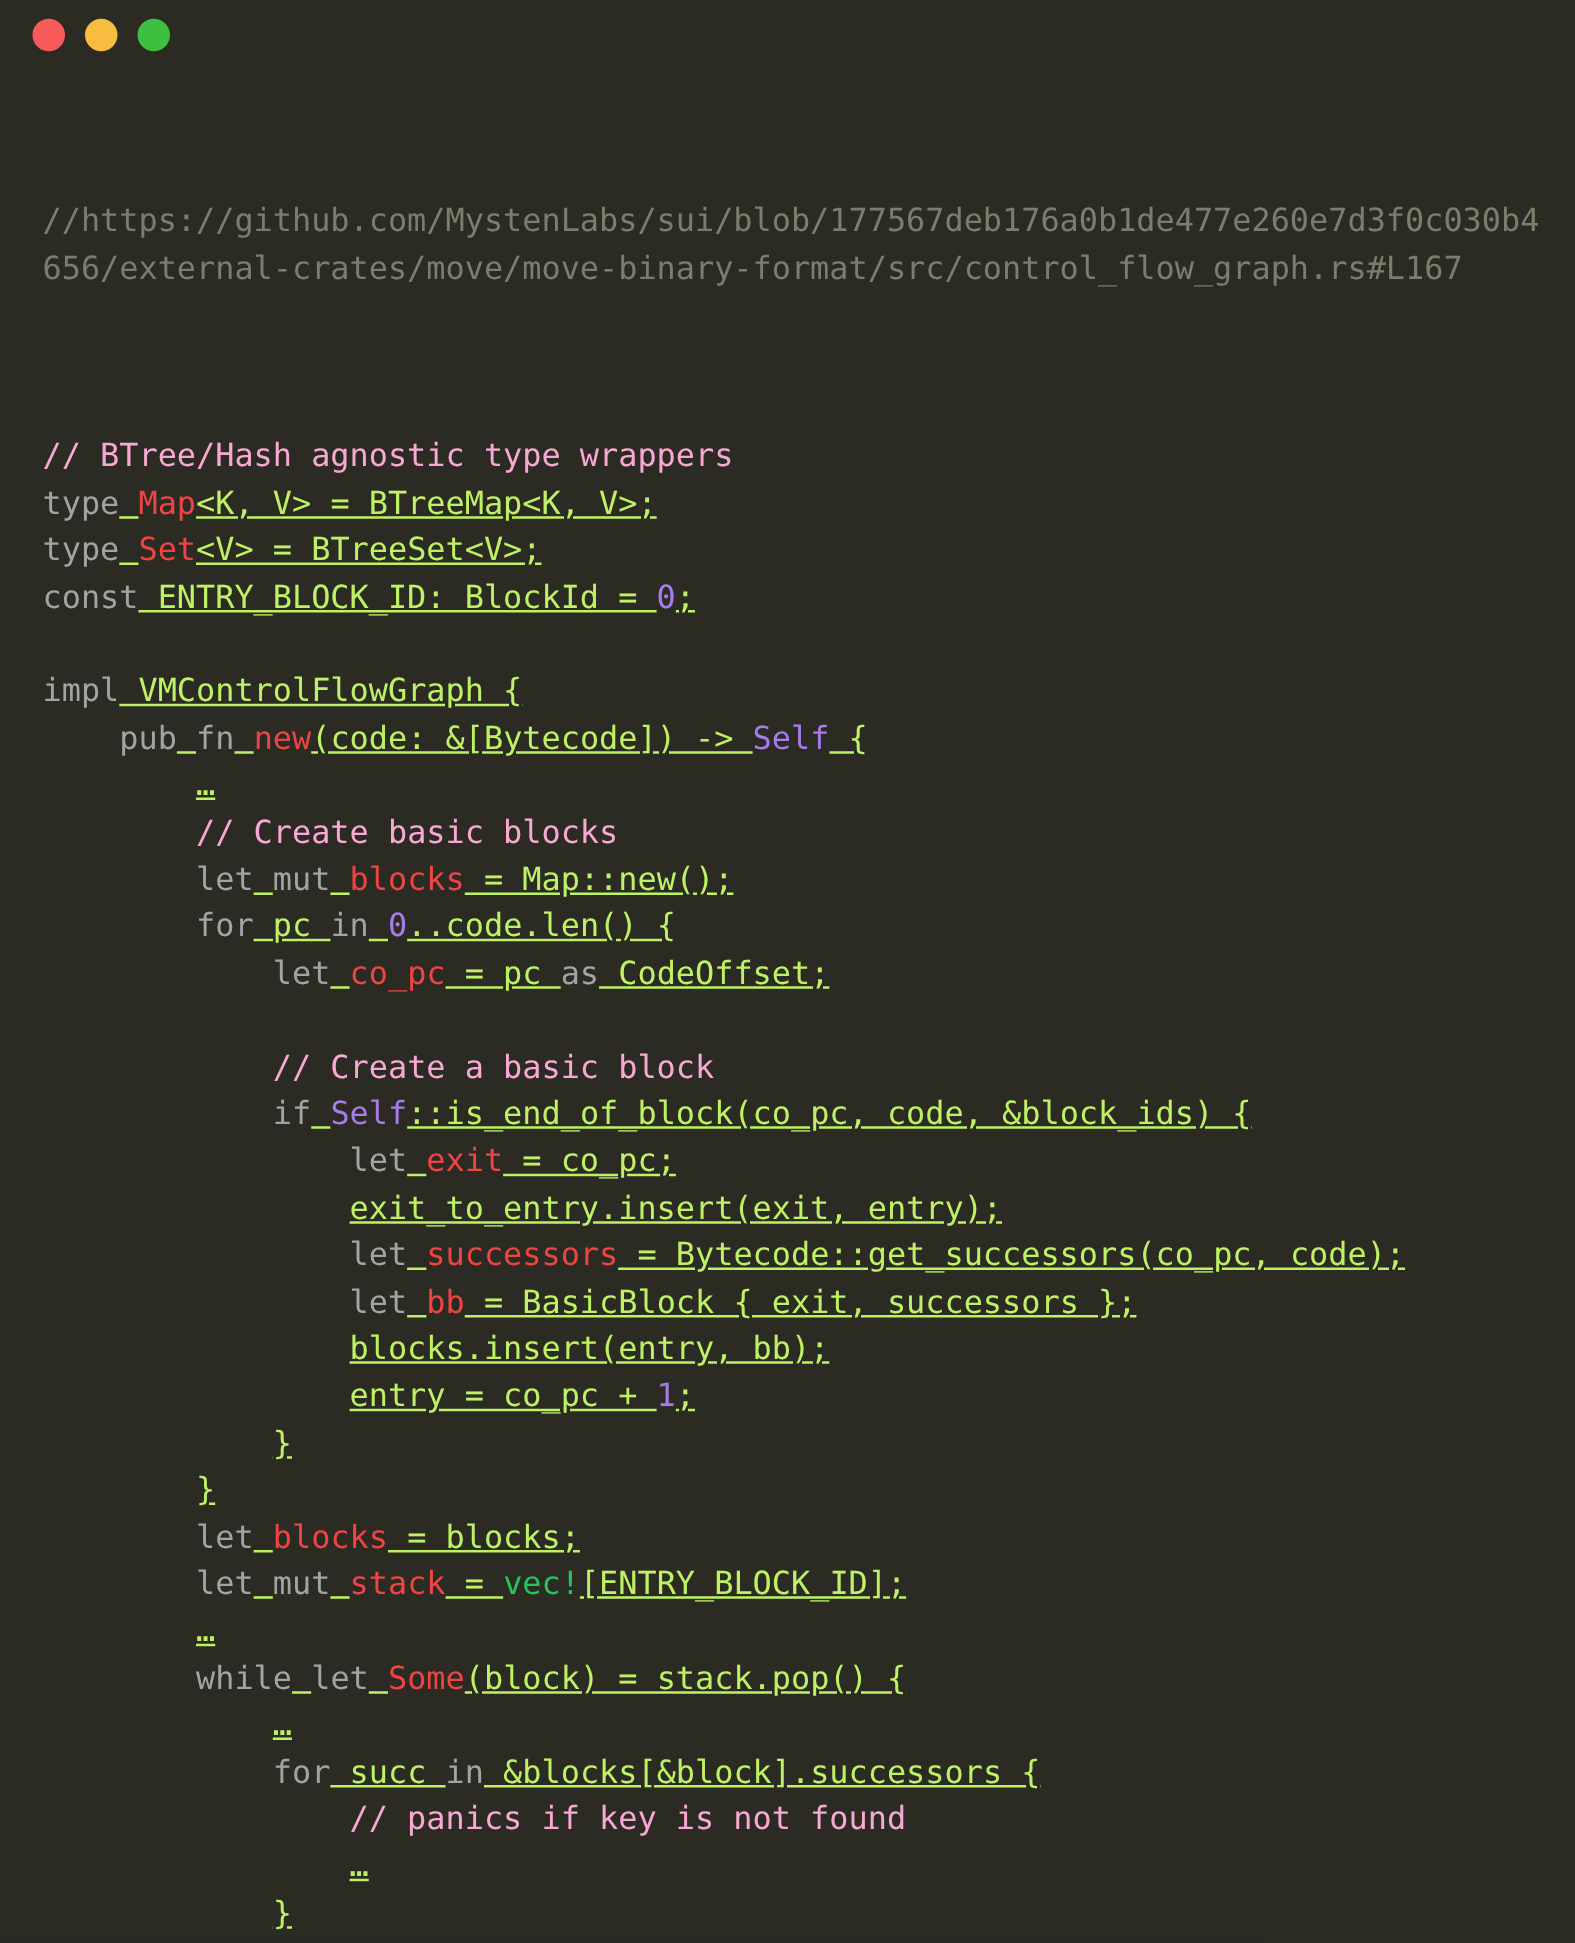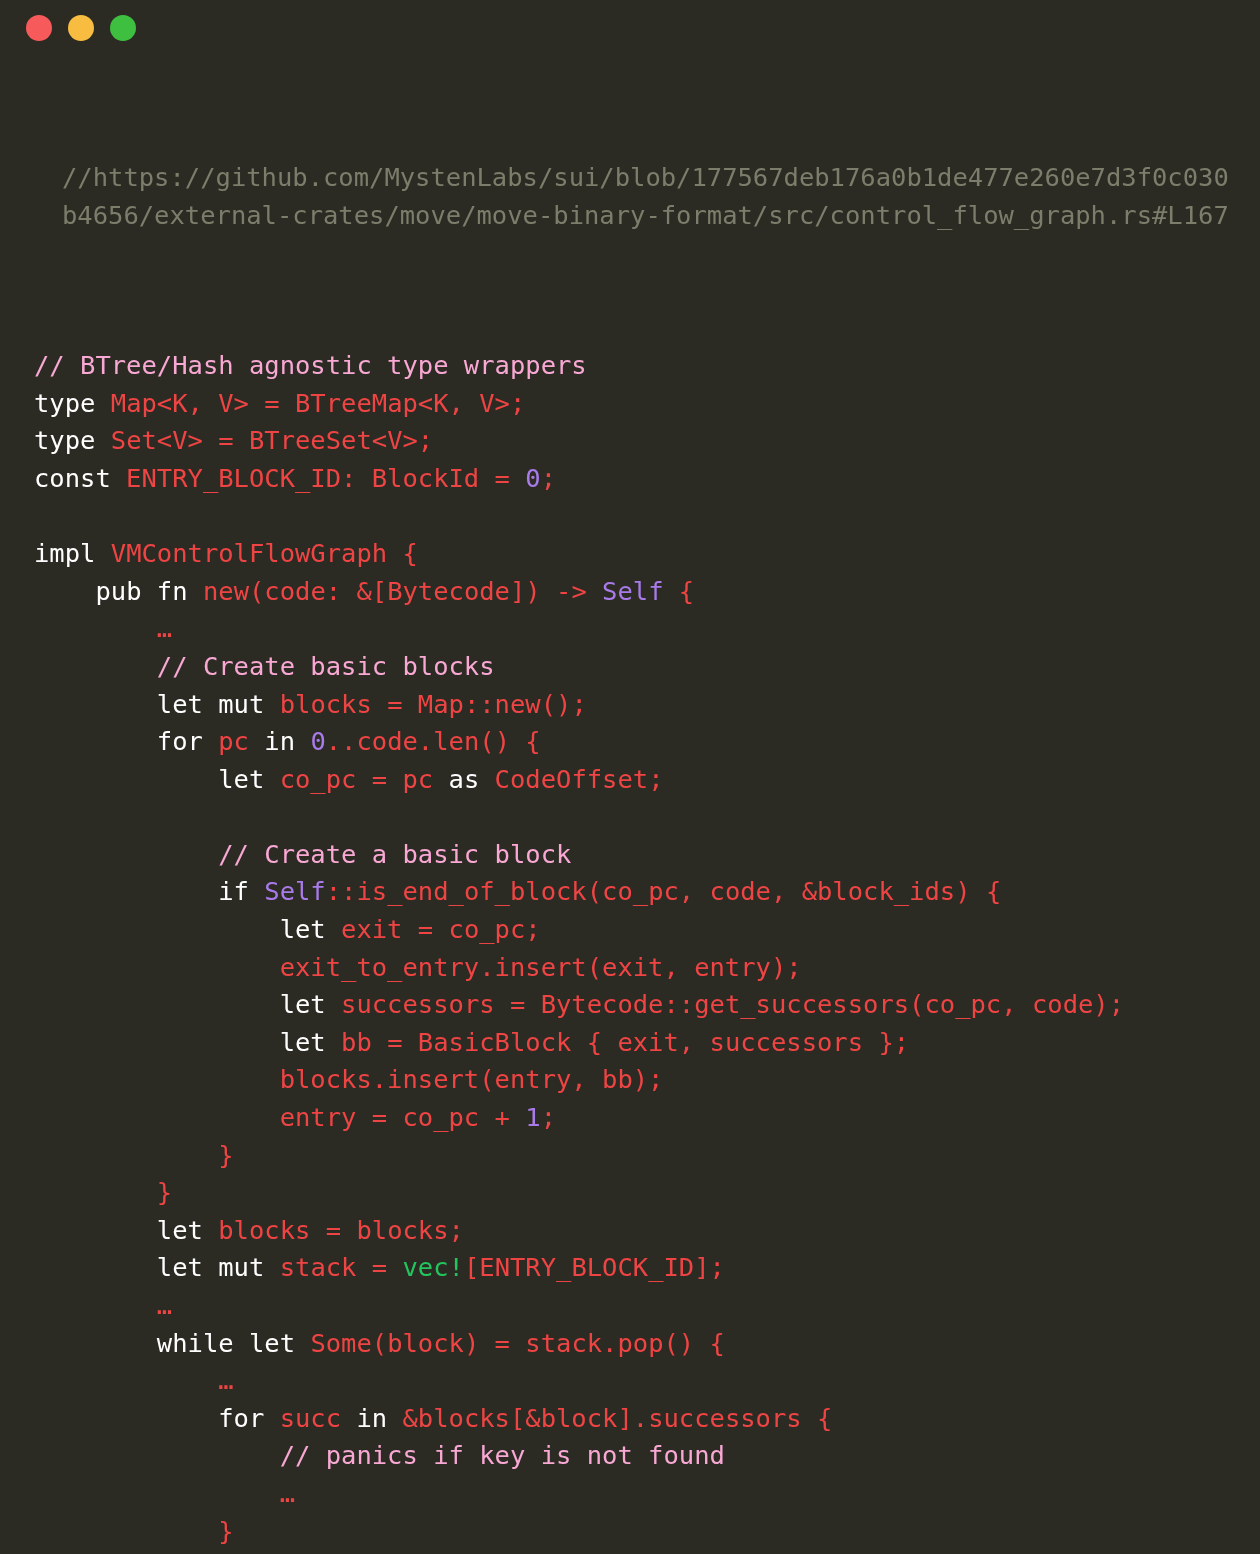--- a/index.html
+++ b/index.html
@@ -38,28 +38,28 @@
     left: 34px;
     width: 1210px;
     font-size: 25.5px;
     line-height: 37.6px;
     letter-spacing: 0px;
     white-space: pre;
     color: #f2f2ec;
     font-family: "DejaVu Sans Mono", "Liberation Mono", monospace;
   }
   #code .ln { display: block; min-height: 37.6px; }
-  #code .wrapline { white-space: pre-wrap; word-break: break-all; margin-left: 28px; }
+  #code .wrapline { white-space: pre-wrap; word-break: break-all; }
   .cm { color: #f9a8d4; }
-  .kw { color: #ffffff; }
+  .kw { color: #a3a3a3; }
   .fnid { color: #ef4444; }
   .num { color: #a97bea; }
   .ty { color: #a97bea; text-align: center; }
   .mac { color: #22c55e; }
-  .tx { color: #ef4444; }
+  .tx { color: #bef264; text-decoration: underline; }
 </style>
 </head>
 <body>
 
 <div id="window">
 
   <div id="titlebar">
     <span class="dot" style="background: rgb(247, 90, 90);"></span>
     <span class="dot" style="background: rgb(248, 188, 64);"></span>
     <span class="dot" style="background: rgb(63, 191, 63);"></span>

